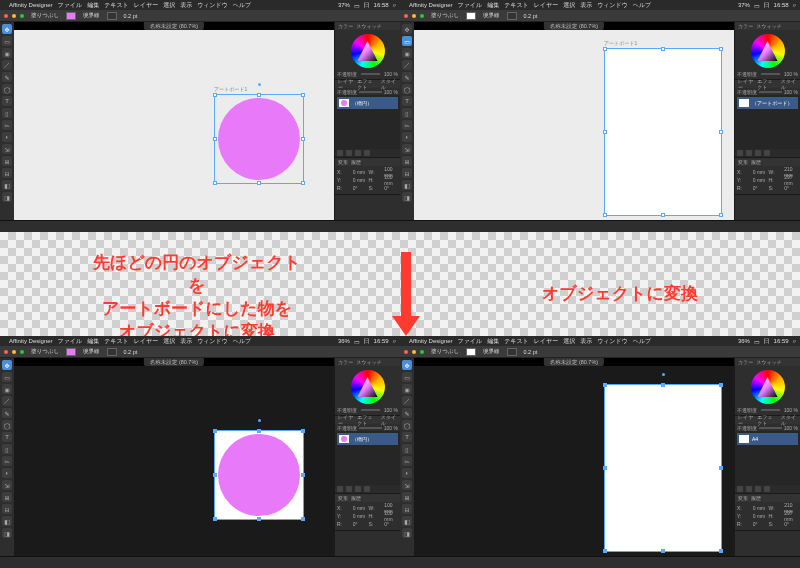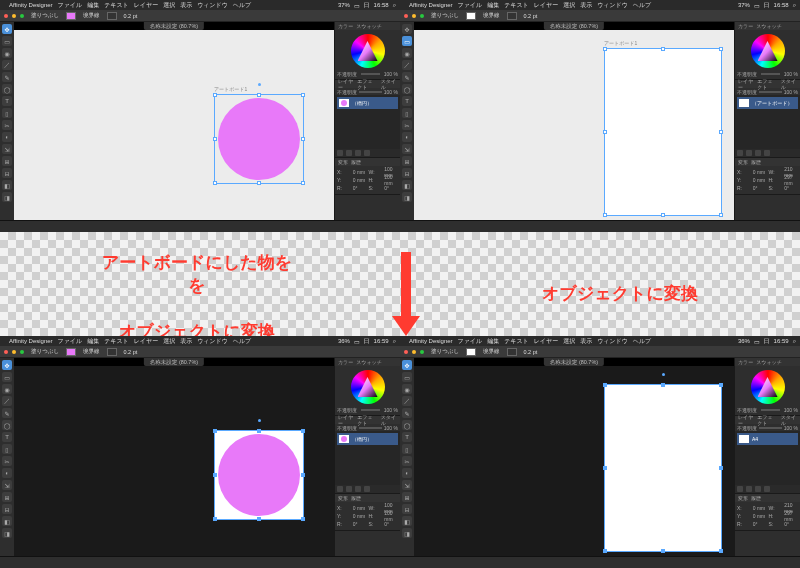--- a/index.html
+++ b/index.html
@@ -179,23 +179,23 @@
   .rot-cursor {
     position:absolute; width:3px; height:3px; border-radius:50%;
     background:#5aa9ff;
   }
 </style>
 </head>
 <body>
 
 <div class="checker"></div>
 <div class="caption left">
+  <span>先ほどの円のオブジェクト</span><br>
+  <span>を</span><br>
   <span>アートボードにした物を</span><br>
-  <span>を</span><br>
-  <br>
   <span>オブジェクトに変換</span>
 </div>
 <div class="caption right">
   <br>
   <span>オブジェクトに変換</span>
 </div>
 <div class="arrow">
   <div class="shaft"></div>
     <div class="head"></div>
 </div>

